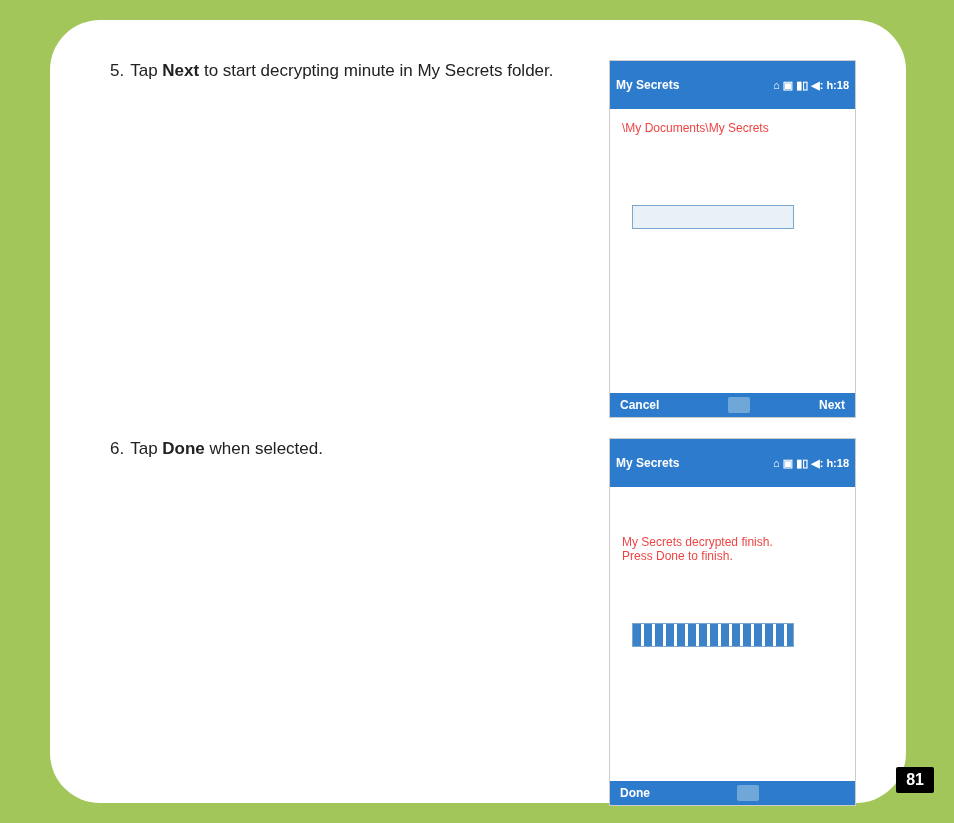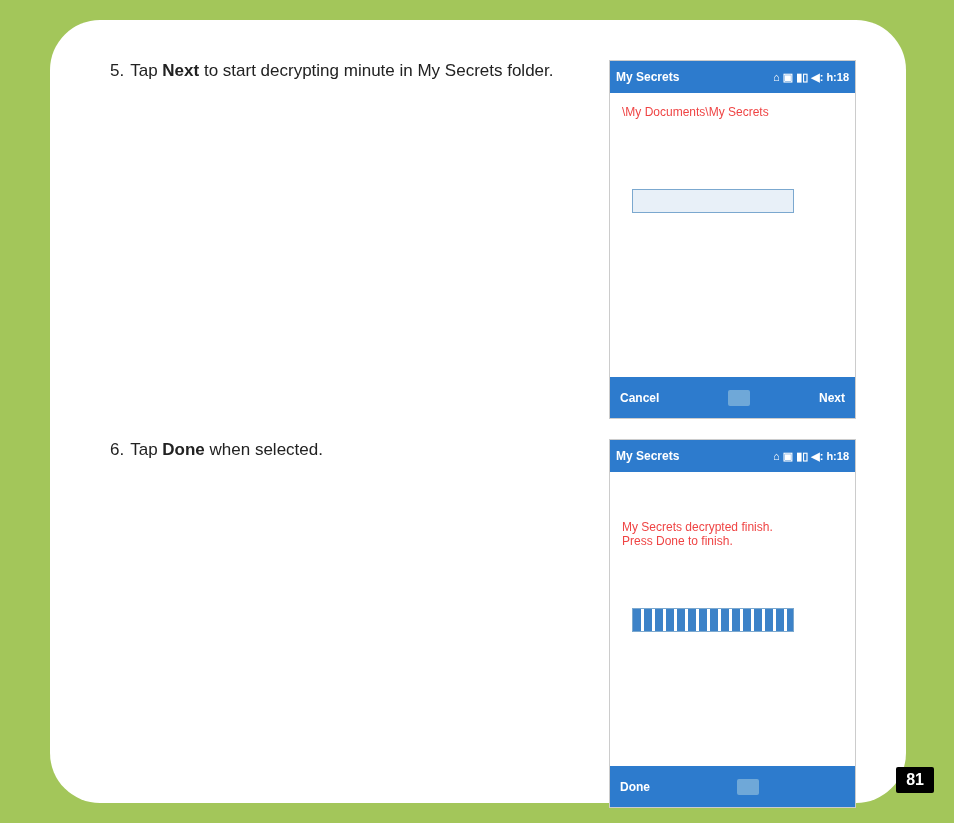--- a/index.html
+++ b/index.html
@@ -50,21 +50,21 @@
       display: flex;
       flex-direction: column;
     }
     .phone-header {
       background: #2d7bcd;
       color: #fff;
       height: 16px;
       display: flex;
       align-items: center;
       justify-content: space-between;
-      padding: 8px 6px;
+      padding: 16px 6px;
       font-size: 12px;
       font-weight: bold;
     }
     .phone-header-title {
       flex: 1;
     }
     .phone-header-icons {
       display: flex;
       align-items: center;
       gap: 3px;
@@ -96,21 +96,21 @@
         to right,
         #3c82c8 0,
         #3c82c8 8px,
         #fff 8px,
         #fff 11px
       );
     }
     .phone-footer {
       background: #2d7bcd;
       color: #fff;
-      height: 41px;
+      height: 24px;
       display: flex;
       align-items: center;
       justify-content: space-between;
       padding: 0 10px;
       font-size: 12px;
       font-weight: bold;
     }
     .phone-footer .center-icon {
       width: 22px;
       height: 16px;

